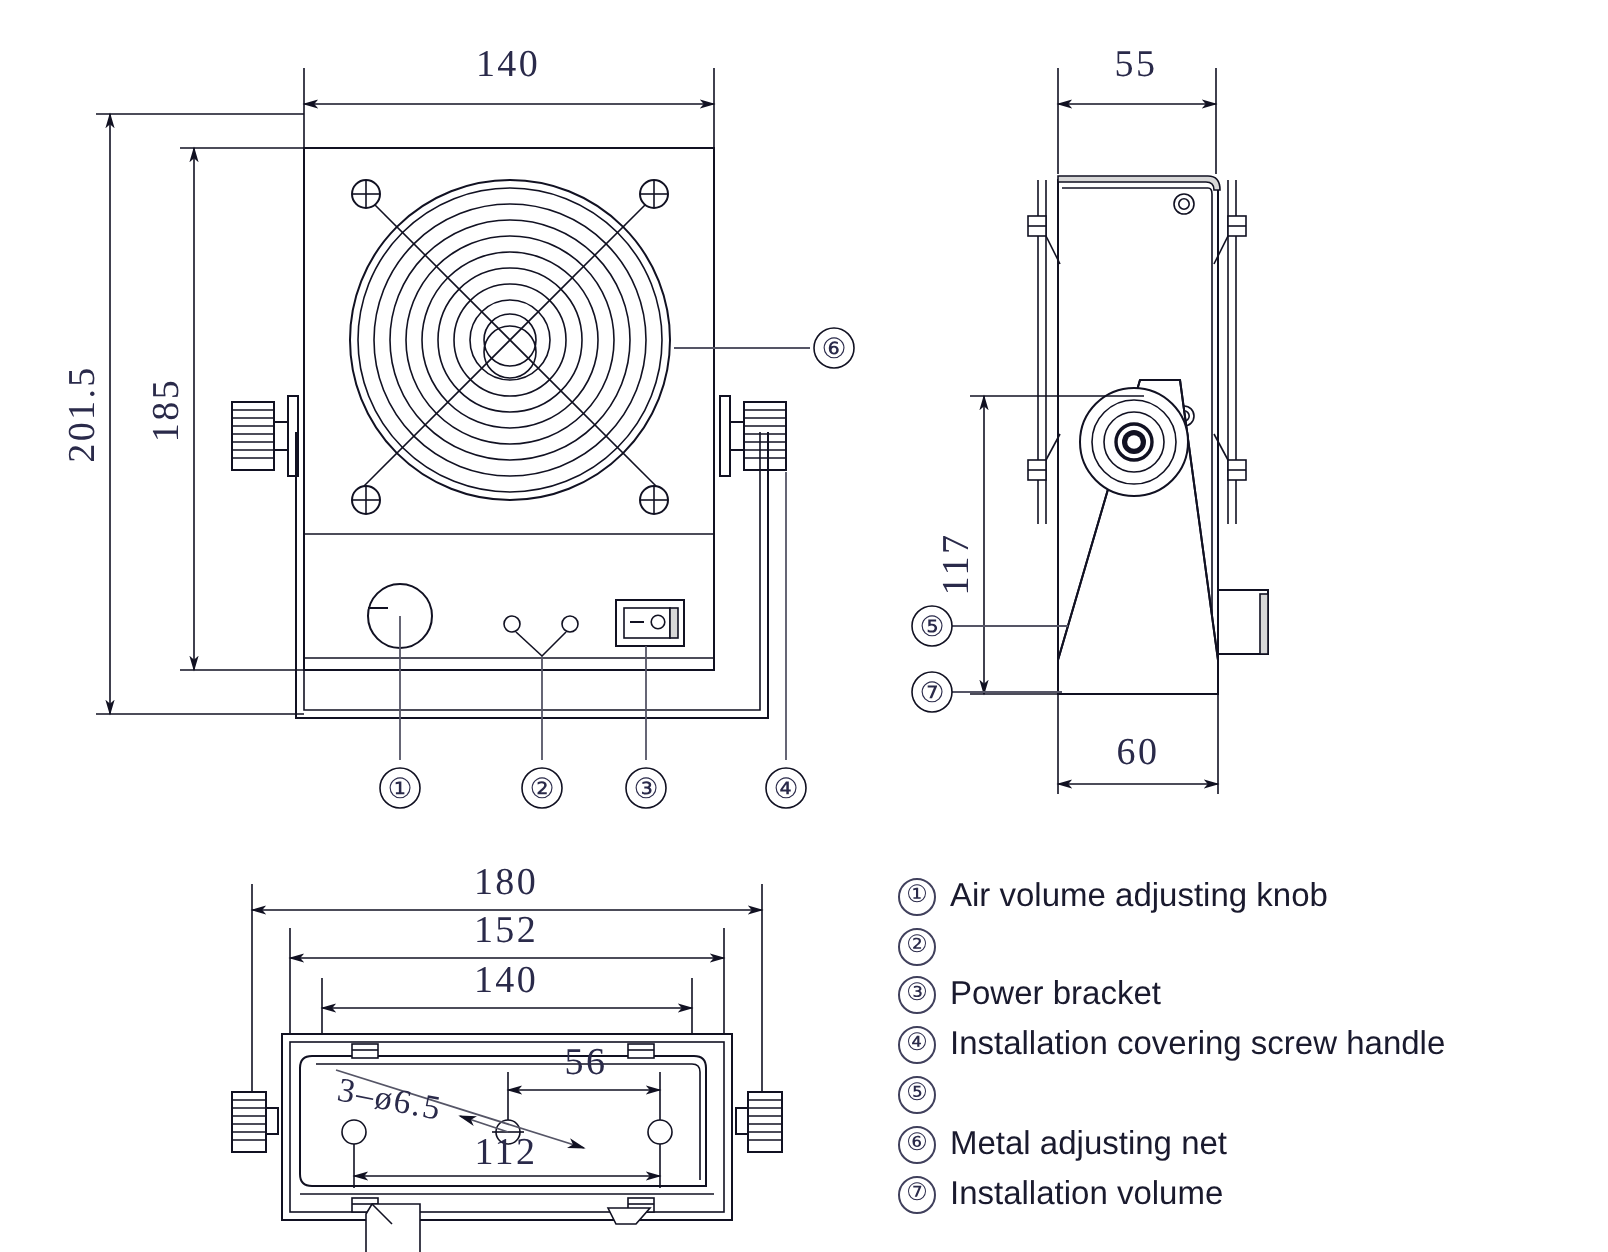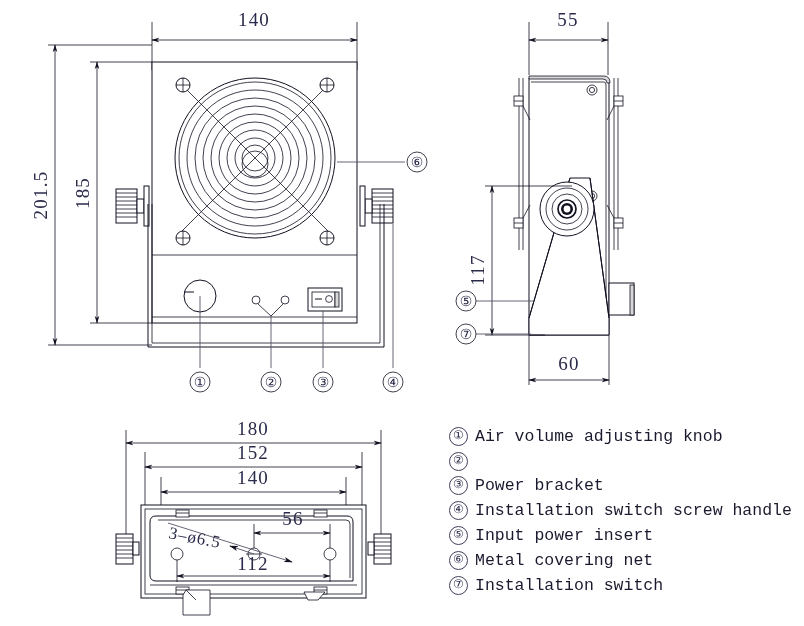--- a/index.html
+++ b/index.html
@@ -10,21 +10,21 @@
   body {
     width: 804px;
     height: 626px;
     font-family: "Liberation Serif", serif;
     color: #1a1a2e;
     overflow: hidden;
     position: relative;
   }
   #sheet {
     position: absolute;
-    left: 0; top: 0;
+    left: 0; top: 12px;
     width: 804px;
     height: 456px;
   }
   svg#drawing {
     position: absolute;
     left: 0; top: 0;
     width: 804px;
     height: 626px;
     display: block;
   }
@@ -76,21 +76,21 @@
     border-radius: 50%;
     font-family: "Liberation Serif", serif;
     font-size: 12px;
     line-height: 15px;
     text-align: center;
     color: #2a2a4a;
     flex: 0 0 auto;
     margin-right: 7px;
   }
   .legend-label {
-    font-family: Liberation Mono, monospace;
+    font-family: Liberation Sans, sans-serif;
     font-size: 16.5px;
     color: #1a1a2e;
     white-space: nowrap;
   }
 </style>
 </head>
 <body>
 
 <div id="sheet">
 
@@ -444,29 +444,28 @@
     </div>
     <div class="legend-row">
       <div class="legend-badge">②</div>
     </div>
     <div class="legend-row">
       <div class="legend-badge">③</div>
       <div class="legend-label">Power bracket</div>
     </div>
     <div class="legend-row">
       <div class="legend-badge">④</div>
-      <div class="legend-label">Installation switch screw handle</div>
+      <div class="legend-label">Installation covering screw handle</div>
     </div>
     <div class="legend-row">
       <div class="legend-badge">⑤</div>
-      <div class="legend-label">Input power insert</div>
     </div>
     <div class="legend-row">
       <div class="legend-badge">⑥</div>
-      <div class="legend-label">Metal covering net</div>
+      <div class="legend-label">Metal adjusting net</div>
     </div>
     <div class="legend-row">
       <div class="legend-badge">⑦</div>
-      <div class="legend-label">Installation switch</div>
+      <div class="legend-label">Installation volume</div>
     </div>
   </div>
 
 </div>
 
 </body></html>

